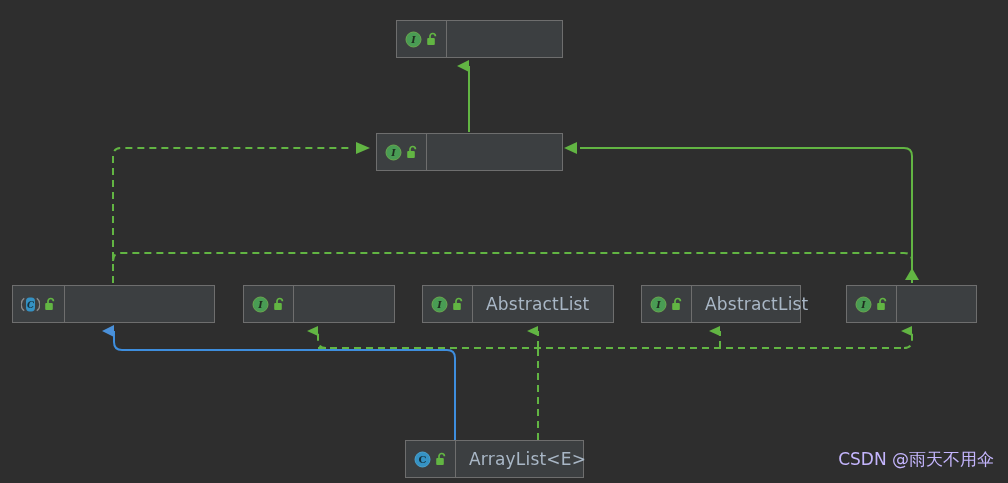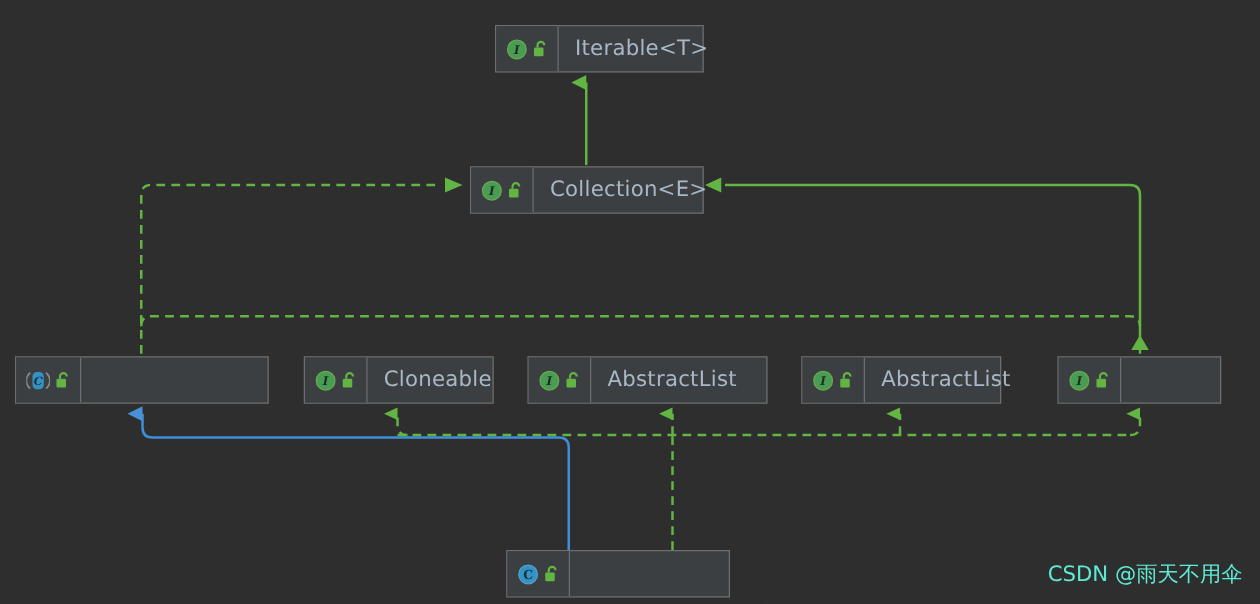--- a/index.html
+++ b/index.html
@@ -46,21 +46,21 @@
     font-size: 17px;
     letter-spacing: 0.2px;
     color: #a9b7c6;
     white-space: nowrap;
   }
   .ico { display: block; }
   .watermark {
     position: absolute;
     right: 14px;
     bottom: 12px;
-    color: #5eead4;
+    color: #c4b5fd;
     font-size: 17px;
     font-family: "DejaVu Sans", "Liberation Sans", sans-serif;
     z-index: 6;
     white-space: nowrap;
   }
 </style>
 </head>
 <body>
 
 <div id="canvas">
@@ -118,35 +118,33 @@
     <div class="node-icons">
       <svg class="ico" width="17" height="17" viewBox="0 0 17 17">
         <circle cx="8.5" cy="8.5" r="7.5" fill="#499c54" stroke="#6aa84f" stroke-width="1"></circle>
         <text x="8.5" y="12.3" font-size="9.5" font-family="DejaVu Serif, serif" font-style="italic" font-weight="bold" fill="#1f2d1f" text-anchor="middle">I</text>
       </svg>
       <svg class="ico" width="13" height="15" viewBox="0 0 13 15">
         <path d="M4 6 V4.2 A2.6 2.6 0 0 1 9.4 4.2" fill="none" stroke="#62b543" stroke-width="1.7"></path>
         <rect x="1.2" y="6" width="7.6" height="7" rx="1" fill="#62b543"></rect>
       </svg>
     </div>
-    <div class="node-label">Iterable&lt;T&gt;</div>
   </div>
 
   <div class="node" style="left:376px;top:133px;width:187px;">
     <div class="node-icons">
       <svg class="ico" width="17" height="17" viewBox="0 0 17 17">
         <circle cx="8.5" cy="8.5" r="7.5" fill="#499c54" stroke="#6aa84f" stroke-width="1"></circle>
         <text x="8.5" y="12.3" font-size="9.5" font-family="DejaVu Serif, serif" font-style="italic" font-weight="bold" fill="#1f2d1f" text-anchor="middle">I</text>
       </svg>
       <svg class="ico" width="13" height="15" viewBox="0 0 13 15">
         <path d="M4 6 V4.2 A2.6 2.6 0 0 1 9.4 4.2" fill="none" stroke="#62b543" stroke-width="1.7"></path>
         <rect x="1.2" y="6" width="7.6" height="7" rx="1" fill="#62b543"></rect>
       </svg>
     </div>
-    <div class="node-label">Collection&lt;E&gt;</div>
   </div>
 
   <div class="node" style="left:12px;top:285px;width:203px;">
     <div class="node-icons">
       <svg class="ico" width="19" height="17" viewBox="0 0 19 17">
         <path d="M3.2 2.2 A8 8 0 0 0 3.2 14.8" fill="none" stroke="#8a8a8a" stroke-width="1.4"></path>
         <path d="M15.8 2.2 A8 8 0 0 1 15.8 14.8" fill="none" stroke="#8a8a8a" stroke-width="1.4"></path>
         <rect x="5" y="1.6" width="9" height="13.8" rx="3.6" fill="#3592c4"></rect>
         <text x="9.5" y="12.2" font-size="9" font-family="DejaVu Serif, serif" font-style="italic" font-weight="bold" fill="#15323f" text-anchor="middle">C</text>
       </svg>
@@ -161,21 +159,20 @@
     <div class="node-icons">
       <svg class="ico" width="17" height="17" viewBox="0 0 17 17">
         <circle cx="8.5" cy="8.5" r="7.5" fill="#499c54" stroke="#6aa84f" stroke-width="1"></circle>
         <text x="8.5" y="12.3" font-size="9.5" font-family="DejaVu Serif, serif" font-style="italic" font-weight="bold" fill="#1f2d1f" text-anchor="middle">I</text>
       </svg>
       <svg class="ico" width="13" height="15" viewBox="0 0 13 15">
         <path d="M4 6 V4.2 A2.6 2.6 0 0 1 9.4 4.2" fill="none" stroke="#62b543" stroke-width="1.7"></path>
         <rect x="1.2" y="6" width="7.6" height="7" rx="1" fill="#62b543"></rect>
       </svg>
     </div>
-    <div class="node-label">Cloneable</div>
   </div>
 
   <div class="node" style="left:422px;top:285px;width:192px;">
     <div class="node-icons">
       <svg class="ico" width="17" height="17" viewBox="0 0 17 17">
         <circle cx="8.5" cy="8.5" r="7.5" fill="#499c54" stroke="#6aa84f" stroke-width="1"></circle>
         <text x="8.5" y="12.3" font-size="9.5" font-family="DejaVu Serif, serif" font-style="italic" font-weight="bold" fill="#1f2d1f" text-anchor="middle">I</text>
       </svg>
       <svg class="ico" width="13" height="15" viewBox="0 0 13 15">
         <path d="M4 6 V4.2 A2.6 2.6 0 0 1 9.4 4.2" fill="none" stroke="#62b543" stroke-width="1.7"></path>
@@ -216,16 +213,17 @@
     <div class="node-icons">
       <svg class="ico" width="17" height="17" viewBox="0 0 17 17">
         <circle cx="8.5" cy="8.5" r="7.5" fill="#3592c4" stroke="#4aa3d0" stroke-width="1"></circle>
         <text x="8.5" y="12.3" font-size="10" font-family="DejaVu Serif, serif" font-weight="bold" fill="#15323f" text-anchor="middle">C</text>
       </svg>
       <svg class="ico" width="13" height="15" viewBox="0 0 13 15">
         <path d="M4 6 V4.2 A2.6 2.6 0 0 1 9.4 4.2" fill="none" stroke="#62b543" stroke-width="1.7"></path>
         <rect x="1.2" y="6" width="7.6" height="7" rx="1" fill="#62b543"></rect>
       </svg>
     </div>
+    <div class="node-label">ArrayList&lt;E&gt;</div>
   </div>
 
   <div class="watermark">CSDN @雨天不用伞</div>
 </div>
 
 </body></html>

